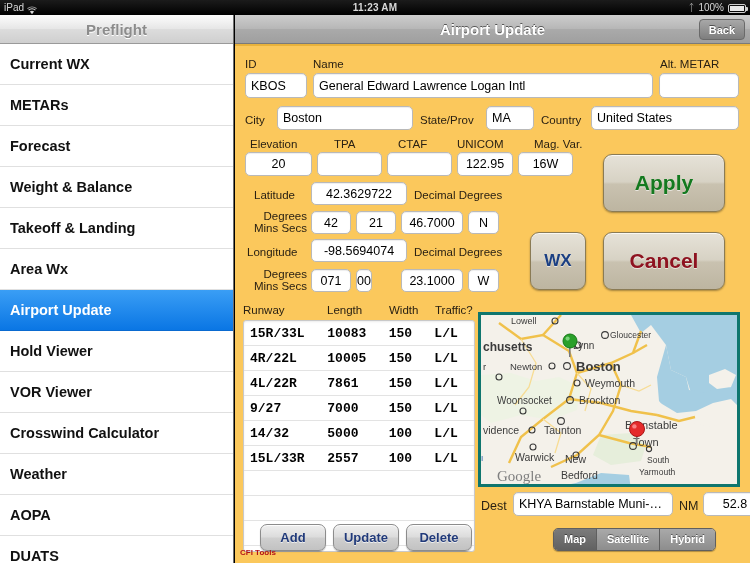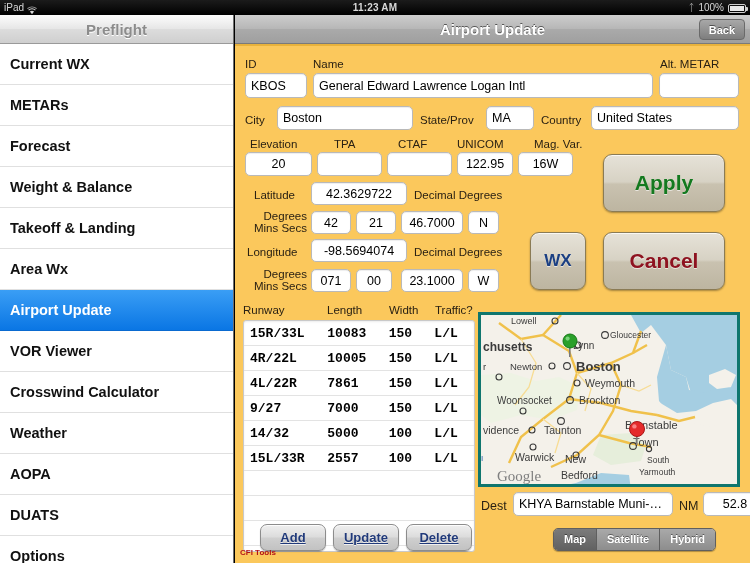--- a/index.html
+++ b/index.html
@@ -157,21 +157,20 @@
 
   
   .smbtn {
     position: absolute; height: 27px; width: 66px;
     border-radius: 7px; border: 1px solid #8c8c8c;
     background: linear-gradient(#efefef 0%, #dcdcdc 48%, #cfcfcf 52%, #c2c2c2 100%);
     box-shadow: 0 1px 1px rgba(0,0,0,.28), inset 0 1px 0 rgba(255,255,255,.85);
     display: flex; align-items: center; justify-content: center;
     font-size: 13px; font-weight: bold; color: #213a7a; cursor: pointer;
     text-shadow: 0 1px 0 rgba(255,255,255,.7);
-    text-decoration: underline;
   }
   #cfi-mark {
     position: absolute; left: 240px; top: 548px;
     font-size: 8px; font-weight: bold; color: #b31418;
   }
 </style>
 </head>
 <body>
 
 <div id="app">
@@ -215,20 +214,23 @@
       <div class="menu-item">
           <span>Takeoff &amp; Landing</span>
         </div>
       <div class="menu-item">
           <span>Area Wx</span>
         </div>
       <div class="menu-item sel">
           <span>Airport Update</span>
         </div>
       <div class="menu-item">
+          <span>Hold Viewer</span>
+        </div>
+      <div class="menu-item">
           <span>VOR Viewer</span>
         </div>
       <div class="menu-item">
           <span>Crosswind Calculator</span>
         </div>
       <div class="menu-item">
           <span>Weather</span>
         </div>
       <div class="menu-item">
           <span>AOPA</span>
@@ -288,21 +290,21 @@
     <div class="abs fld ctr" style="left:121px; top:165px; width:40px; height:23px;">21</div>
     <div class="abs fld ctr" style="left:166px; top:165px; width:62px; height:23px;">46.7000</div>
     <div class="abs fld ctr" style="left:233px; top:165px; width:31px; height:23px;">N</div>
 
     <div class="abs lbl" style="left:12px; top:200px;">Longitude</div>
     <div class="abs fld ctr" style="left:76px; top:193px; width:96px; height:23px;">-98.5694074</div>
     <div class="abs lbl" style="left:179px; top:200px;">Decimal Degrees</div>
 
     <div class="abs lbl" style="left:6px; top:222px; width:66px; text-align:right; line-height:12px;">Degrees<br>Mins Secs</div>
     <div class="abs fld ctr" style="left:76px; top:223px; width:40px; height:23px;">071</div>
-    <div class="abs fld ctr" style="left:121px; top:223px; width:36px; height:23px;">00</div>
+    <div class="abs fld ctr" style="left:121px; top:223px; width:16px; height:23px;">00</div>
     <div class="abs fld ctr" style="left:166px; top:223px; width:62px; height:23px;">23.1000</div>
     <div class="abs fld ctr" style="left:233px; top:223px; width:31px; height:23px;">W</div>
 
     <div class="bigbtn" id="apply-btn" style="left:368px; top:108px; width:122px; height:58px;">Apply</div>
     <div class="bigbtn" id="wx-btn" style="left:295px; top:186px; width:56px; height:58px;">WX</div>
     <div class="bigbtn" id="cancel-btn" style="left:368px; top:186px; width:122px; height:58px;">Cancel</div>
 
     <div class="hdr-row" style="left:8px; top:258px;">
       <div class="c-rw" style="padding-left:0">Runway</div>
       <div class="c-len">Length</div>

